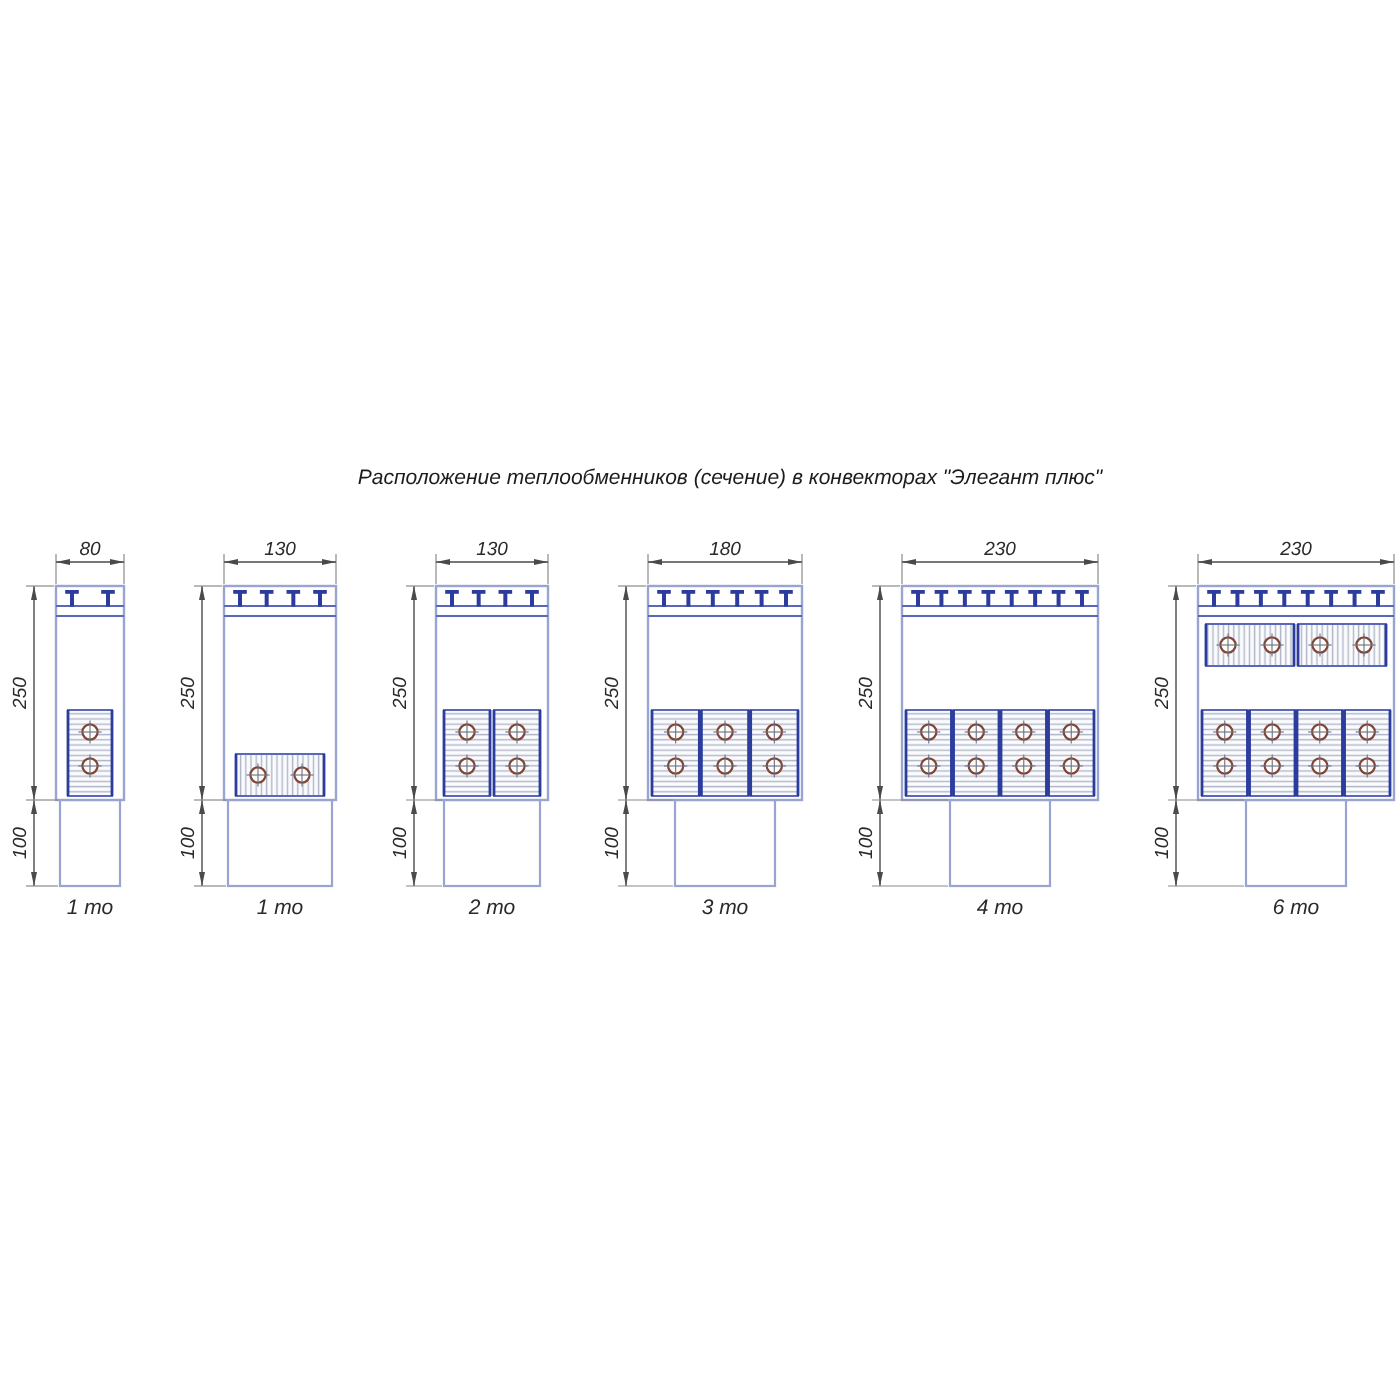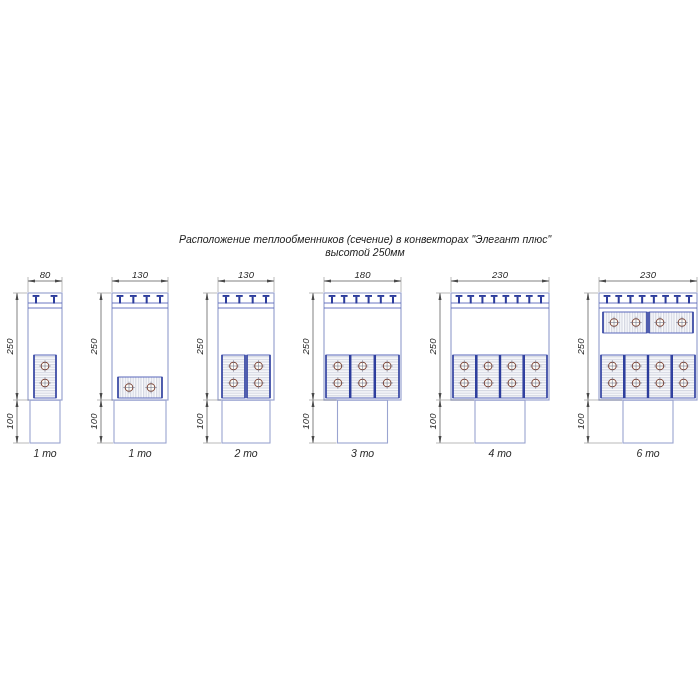--- a/index.html
+++ b/index.html
@@ -11,21 +11,20 @@
   svg text.dim{font-size:9.5px;}
   svg text.vdim{font-size:9.5px;}
   svg text.lbl{font-size:10.5px;}
 </style>
 </head>
 <body>
 
 <div id="canvas">
   <div id="title-block">
     <div>Расположение теплообменников (сечение) в конвекторах "Элегант плюс"</div>
-    <div>высотой 250мм</div>
   </div>
   <svg id="drawing" width="700" height="700" viewBox="0 0 700 700">
       <defs>
         <pattern id="hatchH" width="4" height="2.6" patternUnits="userSpaceOnUse">
           <rect x="0" y="0" width="4" height="2.6" fill="#fafbfd"></rect>
           <line x1="0" y1="0.7" x2="4" y2="0.7" stroke="#b2b7ca" stroke-width="0.7"></line>
         </pattern>
         <pattern id="hatchV" width="2.6" height="4" patternUnits="userSpaceOnUse">
           <rect x="0" y="0" width="2.6" height="4" fill="#fafbfd"></rect>
           <line x1="0.7" y1="0" x2="0.7" y2="4" stroke="#b2b7ca" stroke-width="0.7"></line>

